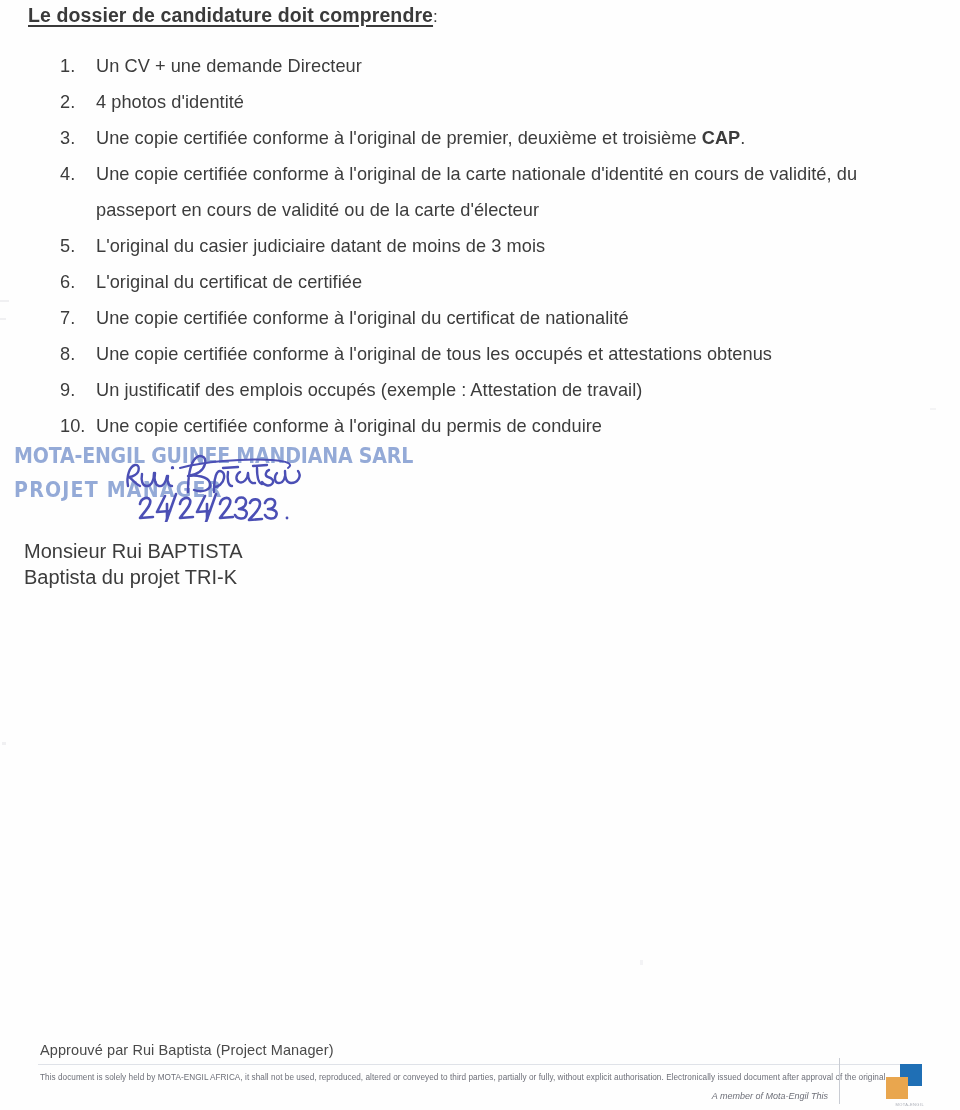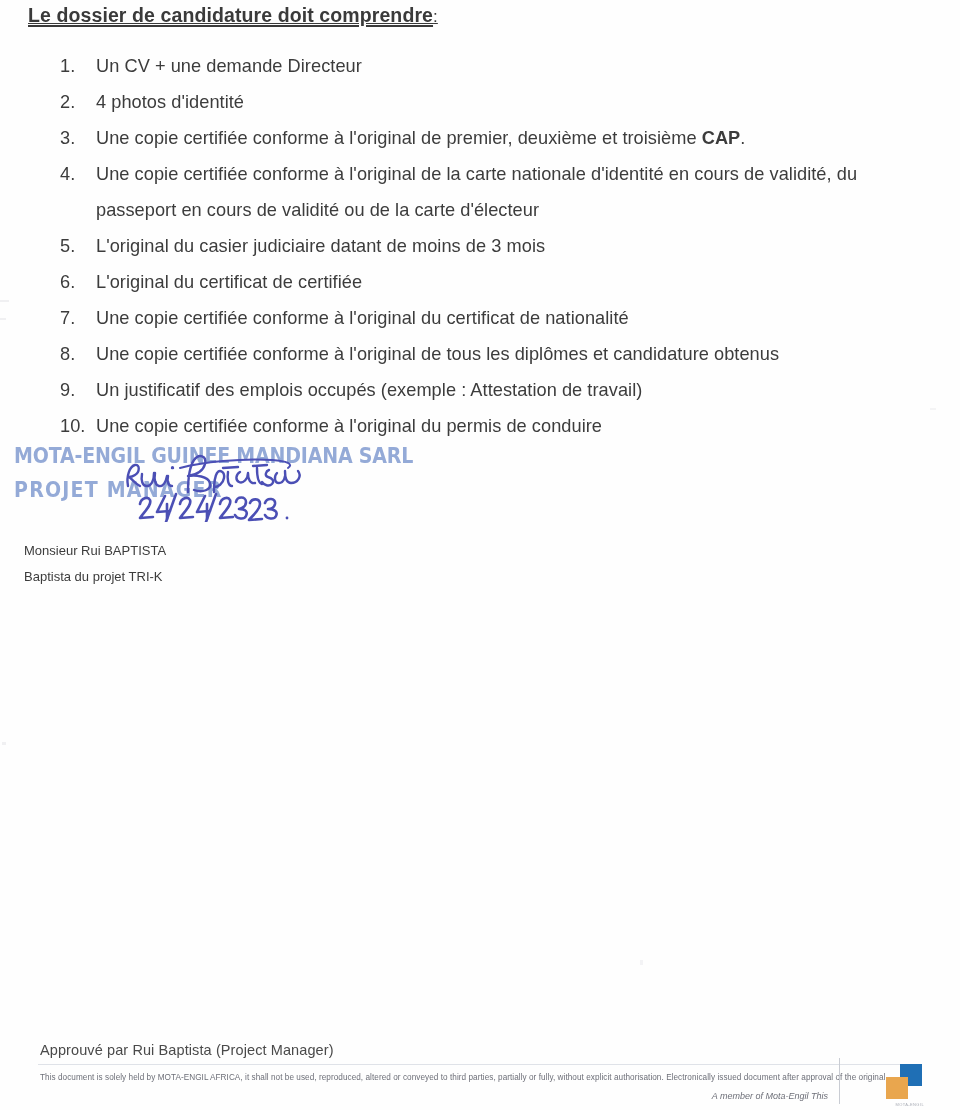--- a/index.html
+++ b/index.html
@@ -33,21 +33,20 @@
 
   
   .doc-heading {
     position: absolute;
     left: 28px;
     top: 4px;
     font-size: 19.5px;
     font-weight: bold;
     letter-spacing: .1px;
     white-space: nowrap;
-    text-decoration: underline;
   }
   .doc-heading .underlined {
     text-decoration: underline;
     text-underline-offset: 3px;
     text-decoration-thickness: 2px;
   }
   .doc-heading .colon {
     font-weight: normal;
     font-size: 17px;
   }
@@ -118,21 +117,21 @@
     top: 2px;
     width: 210px;
     height: 76px;
     pointer-events: none;
   }
 
   .sig-block {
     position: absolute;
     left: 24px;
     top: 538px;
-    font-size: 13px;
+    font-size: 20px;
     line-height: 26px;
     color: #3c3c3c;
   }
 
   
   .footer-approval {
     position: absolute;
     left: 40px;
     top: 1042px;
     font-size: 14.5px;
@@ -246,21 +245,21 @@
     <li class="req-item">
       <span class="marker">6.</span>
       <span>L'original du certificat de certifiée</span>
     </li>
     <li class="req-item">
       <span class="marker">7.</span>
       <span>Une copie certifiée conforme à l'original du certificat de nationalité</span>
     </li>
     <li class="req-item">
       <span class="marker">8.</span>
-      <span>Une copie certifiée conforme à l'original de tous les diplômes et candidature obtenus</span>
+      <span>Une copie certifiée conforme à l'original de tous les occupés et attestations obtenus</span>
     </li>
     <li class="req-item">
       <span class="marker">9.</span>
       <span>Un justificatif des emplois occupés (exemple : Attestation de travail)</span>
     </li>
     <li class="req-item wide">
       <span class="marker">10.</span>
       <span>Une copie certifiée conforme à l'original du permis de conduire</span>
     </li>
   </ol>

